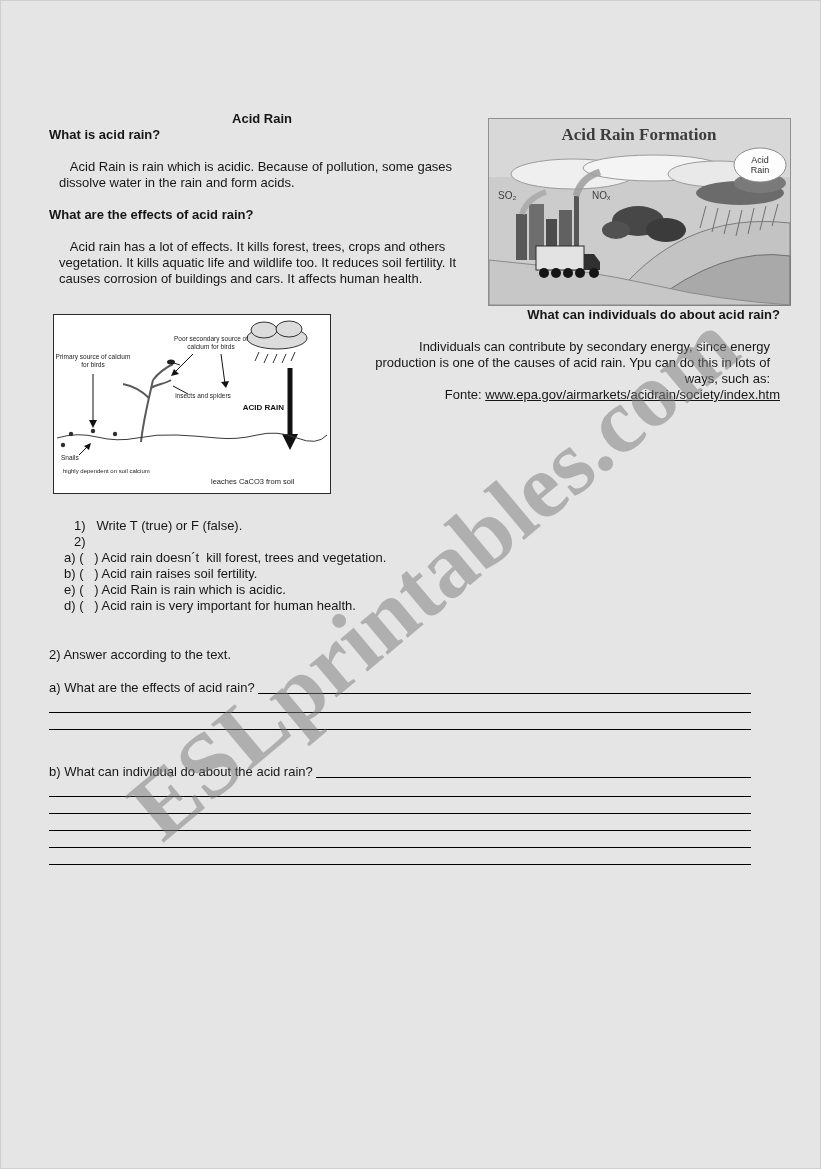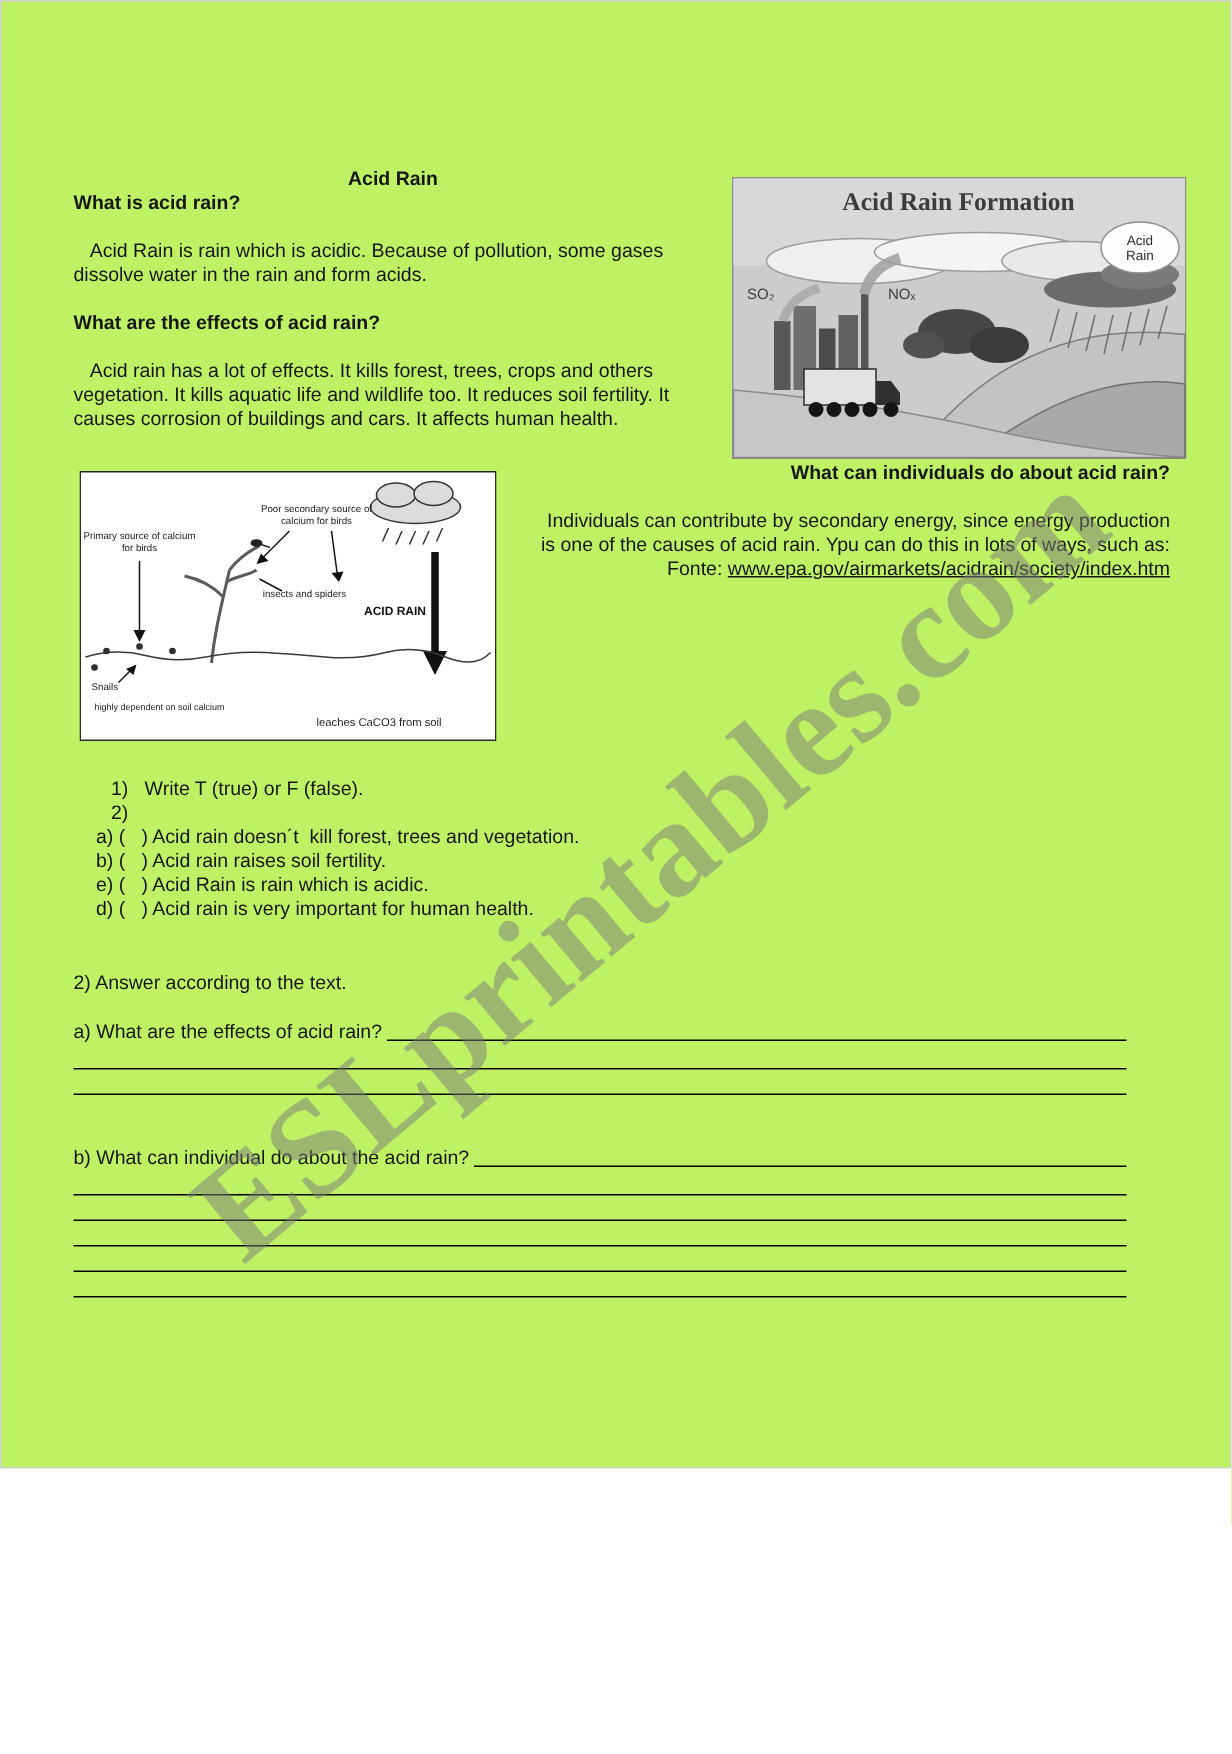--- a/index.html
+++ b/index.html
@@ -1,31 +1,31 @@
 <!DOCTYPE html>
 <html><head>
 <meta charset="utf-8">
 <style>
   html,body{margin:0;padding:0;background:#ffffff;}
   .page{
-    position:relative;width:821px;height:979px;background:#bef264;
+    position:relative;width:821px;height:1169px;background:#e5e5e5;
     font-family:"Liberation Sans",sans-serif;font-size:13px;line-height:16px;color:#161616;
     overflow:hidden;border:1px solid #cfcfcf;box-sizing:border-box;
   }
   .abs{position:absolute;}
   .left-col{left:48px;top:110px;width:426px;}
   .right-col{left:343px;top:306px;width:436px;text-align:right;}
   .formation{left:487px;top:117px;width:303px;height:188px;}
   .diagram{left:52px;top:313px;width:278px;height:180px;}
   .ex1{left:48px;top:517px;width:706px;}
   .ex2{left:48px;top:646px;width:702px;}
   .title{font-weight:bold;text-align:center;margin:0;}
   .heading{font-weight:bold;margin:16px 0 0;}
   .heading.first{margin-top:0;}
-  .para{white-space:pre-wrap;margin:16px 0 0;}
+  .para{white-space:pre-wrap;margin:16px 10px 0;}
   ul.bullets{margin:4px 0 0;padding-left:40px;}
   ul.bullets li{padding-left:2px;}
   .fonte{margin-top:0;white-space:pre-wrap;}
   a.src{color:#161616;text-decoration:underline;cursor:pointer;}
   .ex1-head{padding-left:25px;white-space:pre-wrap;}
   .ex1-item{padding-left:15px;white-space:pre-wrap;}
   .q-row{display:flex;margin-top:17px;}
   .q-row .q{white-space:pre-wrap;}
   .q-row .fill{flex:1;border-bottom:1px solid #000;margin-bottom:2px;}
   .q-row.qb{margin-top:34px;}

